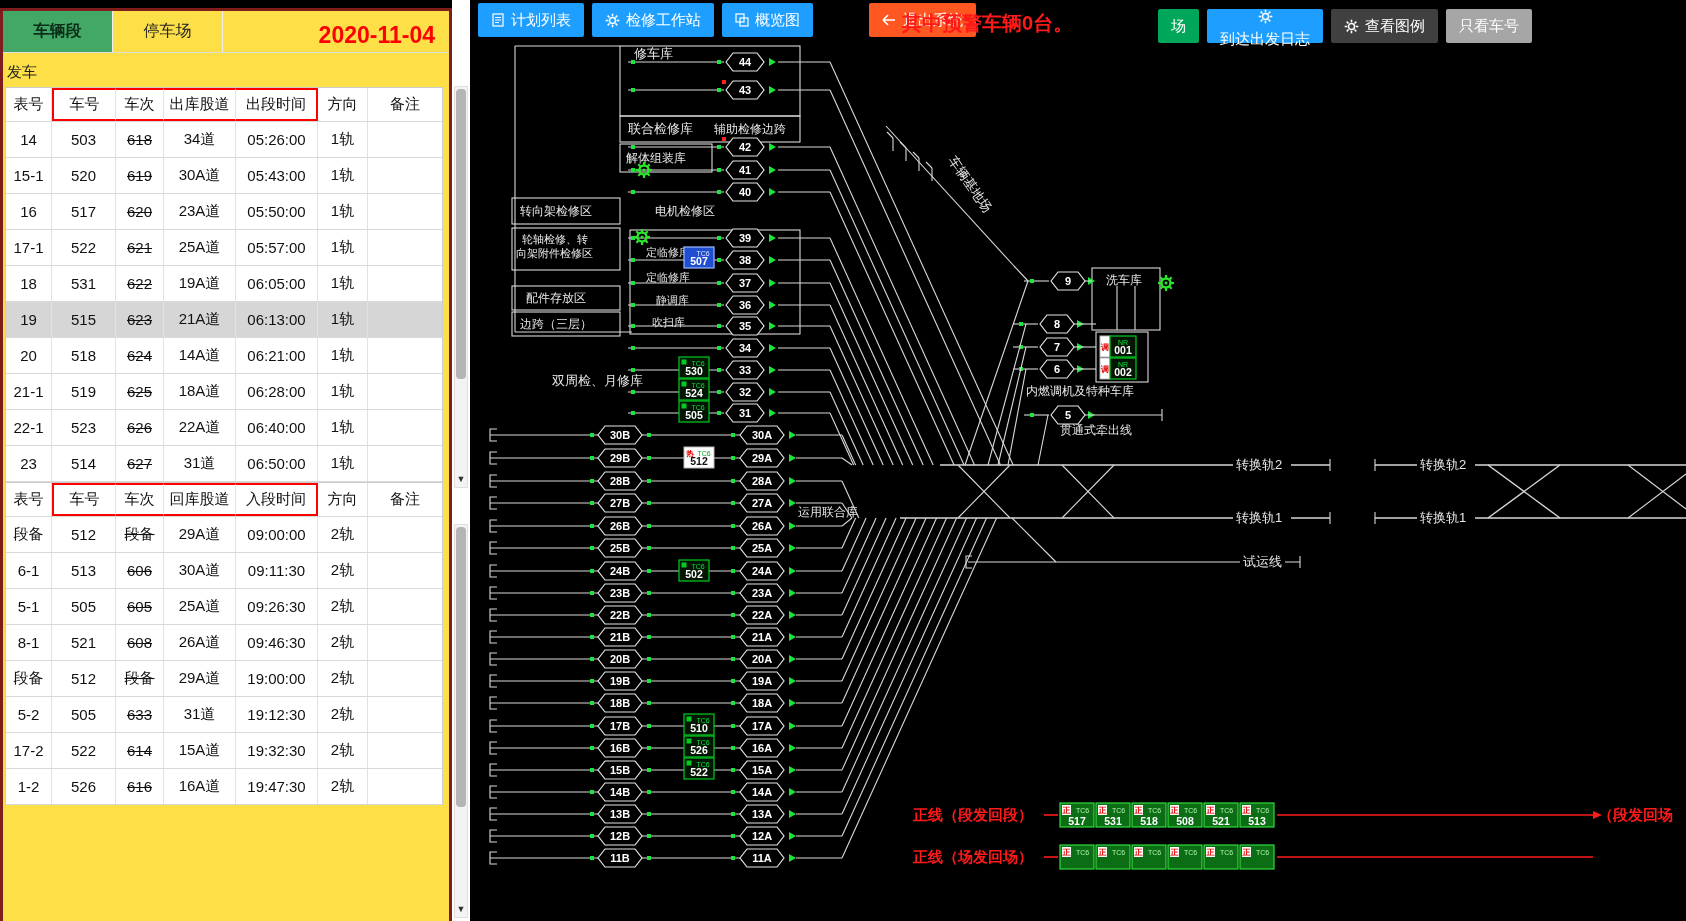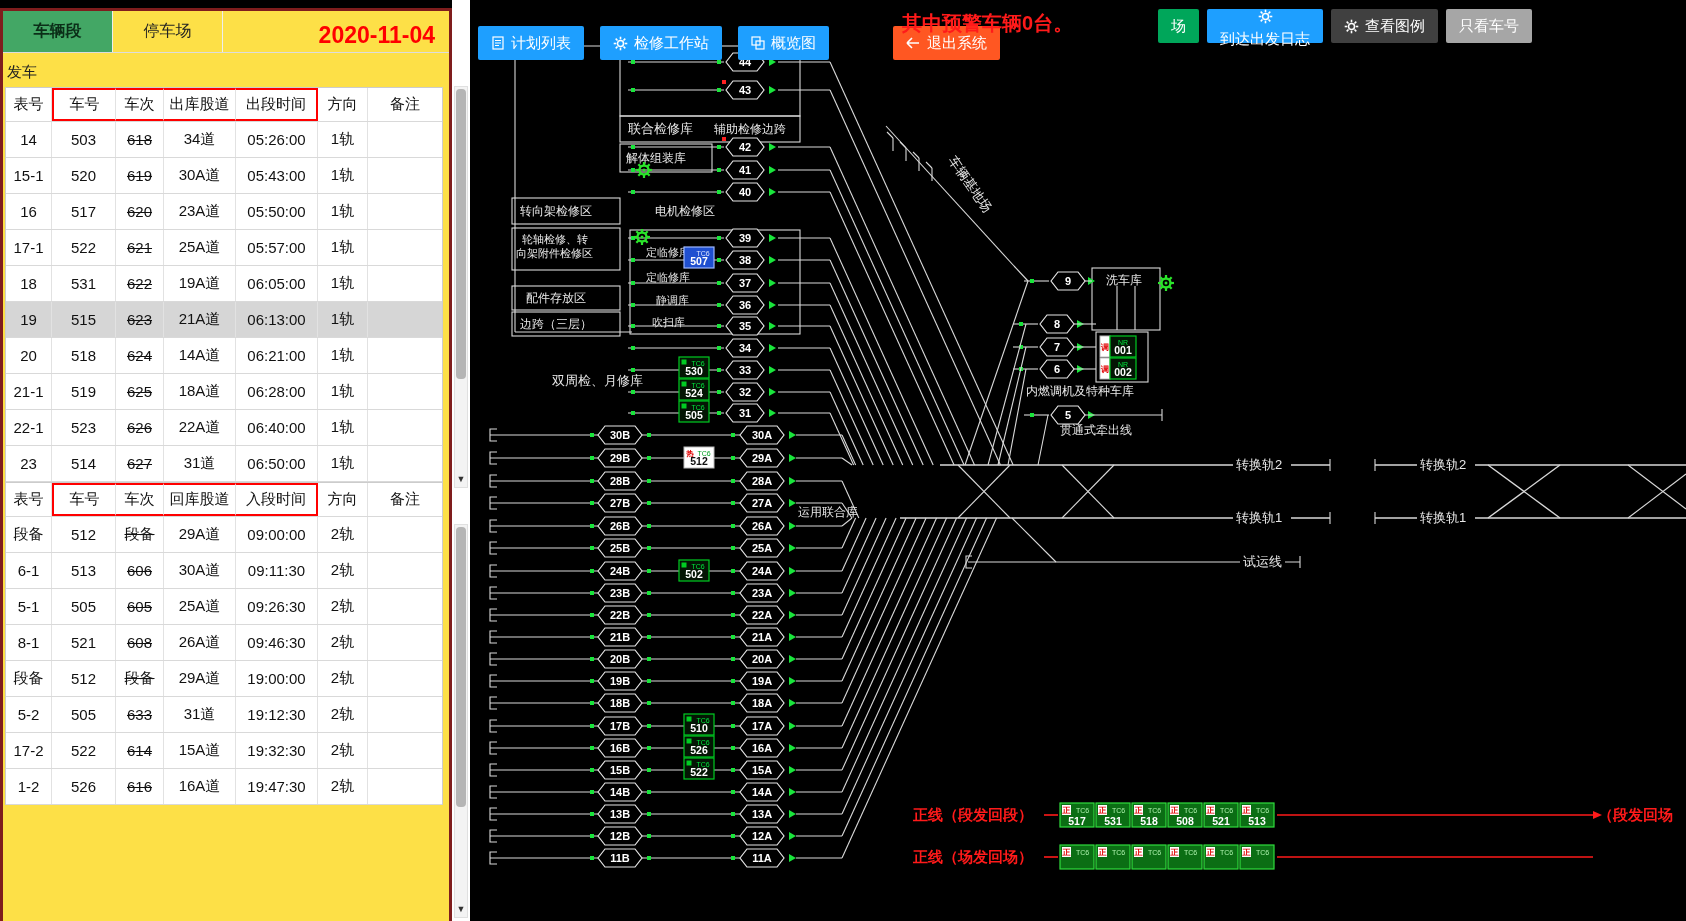--- a/index.html
+++ b/index.html
@@ -24,21 +24,21 @@
 .h-red-l{border-left:2px solid #f00}
 .h-red-r{border-right:2px solid #f00 !important}
 
 .scroll-strip{position:absolute;left:452px;top:0;width:18px;height:921px;background:#fff;z-index:1}
 .sbar{position:absolute;left:2px;width:14px;background:#f3f3f3;border:1px solid #e0e0e0}
 .sthumb{position:absolute;left:1px;width:10px;background:#b5b5b5;border-radius:4px}
 .sarrow{position:absolute;left:0;width:12px;height:16px;font-size:9px;display:flex;align-items:center;justify-content:center;color:#333}
 
 .main{position:absolute;left:470px;top:0;width:1216px;height:921px;background:#000}
 svg#track-svg{position:absolute;left:0;top:0;z-index:1}
-.toolbar-left{position:absolute;left:8px;top:26px;display:flex;gap:16px;z-index:3}
+.toolbar-left{position:absolute;left:8px;top:3px;display:flex;gap:8px;z-index:3}
 .toolbar-right{position:absolute;left:688px;top:9px;display:flex;gap:8px;z-index:3}
 .tbtn{height:34px;display:inline-flex;align-items:center;gap:6px;padding:0 13px;color:#fff;font-size:15px;border:none;border-radius:2px;cursor:pointer;white-space:nowrap;font-family:inherit}
 .ticon{display:inline-flex;align-items:center}
 .warning{position:absolute;left:432px;top:10px;font-size:20px;font-weight:bold;color:#ff1a1a;z-index:3;white-space:nowrap}
 .warning .count{color:#ff1a1a}
 </style>
 </head>
 <body>
 
 <div id="app">

